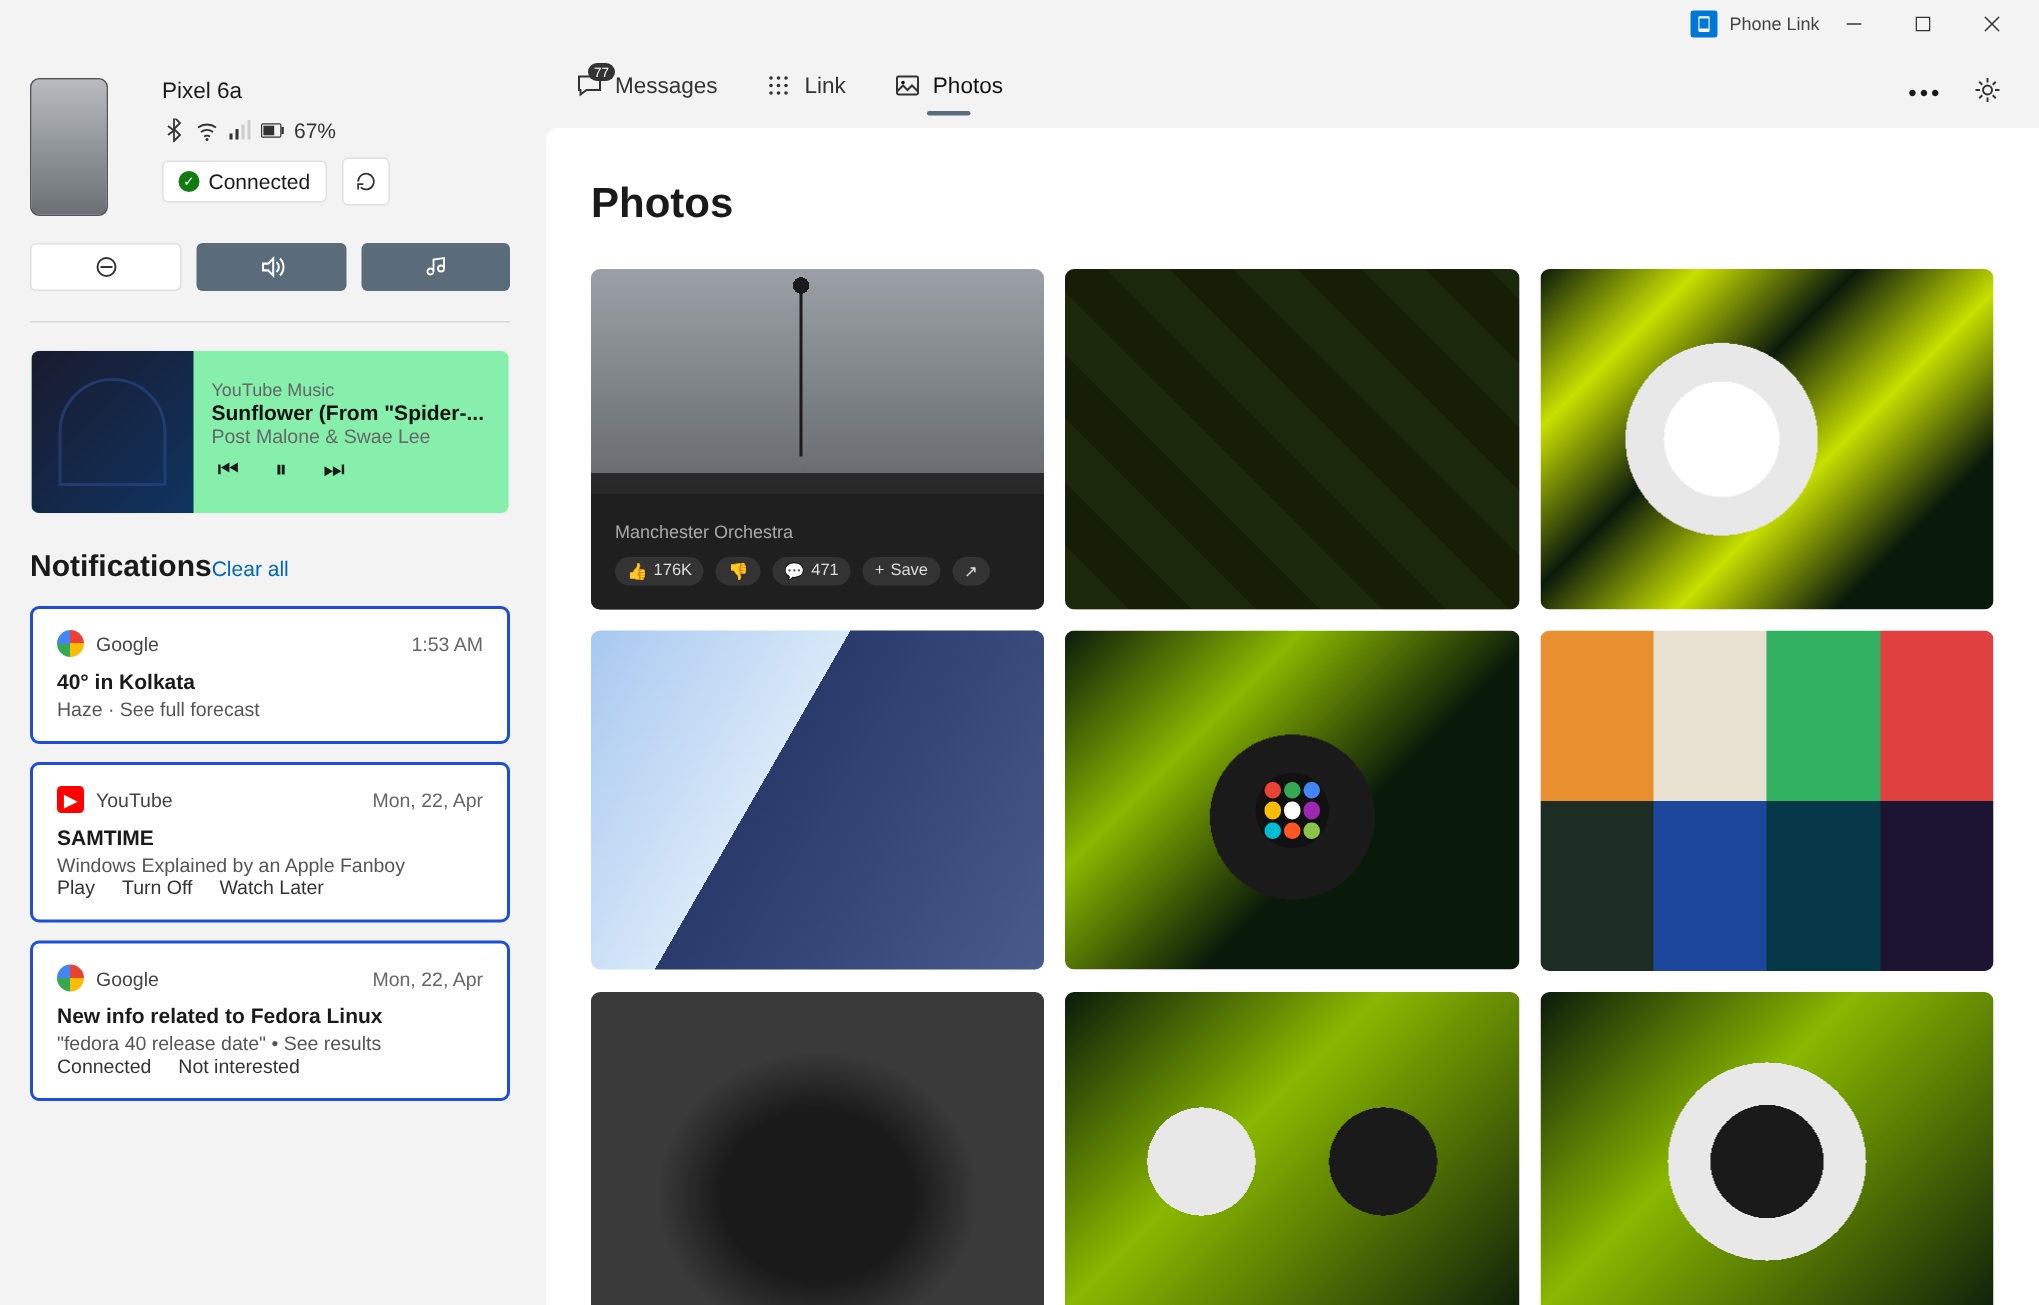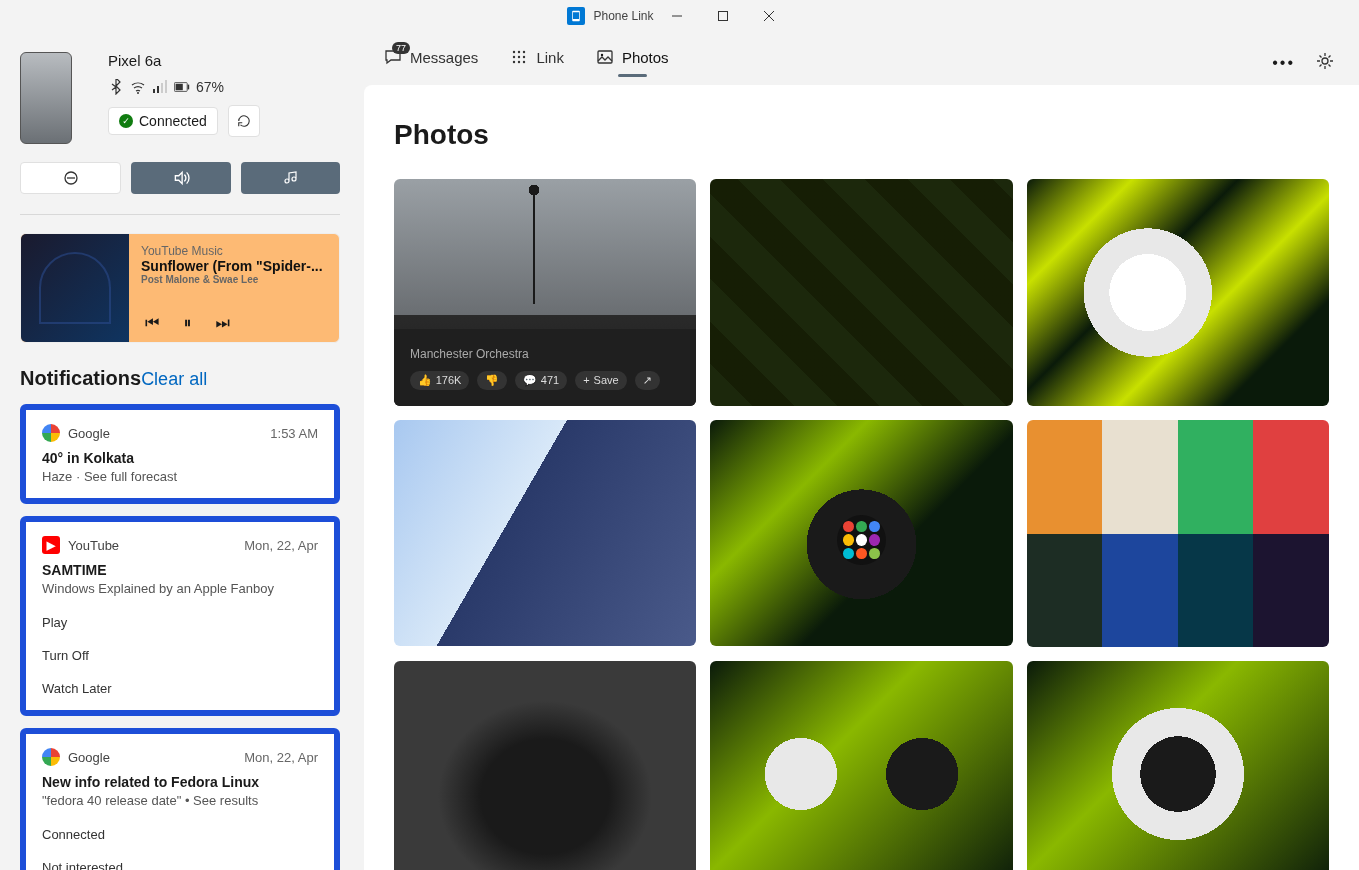--- a/index.html
+++ b/index.html
@@ -12,21 +12,21 @@
   overflow: hidden;
   display: flex;
   flex-direction: column;
 }
 .titlebar {
   height: 32px;
   display: flex;
   align-items: center;
   padding: 0 8px;
   background: #f3f3f3;
-  justify-content: center;
+  justify-content: flex-end;
 }
 .titlebar-left { display: flex; align-items: center; gap: 8px; }
 .app-icon { width: 18px; height: 18px; background: #0078d4; border-radius: 2px; display: flex; align-items: center; justify-content: center; }
 .app-icon svg { width: 12px; height: 12px; }
 .titlebar-title { font-size: 12px; color: #444; }
 .win-controls { display: flex; gap: 0; }
 .win-btn { width: 46px; height: 32px; display: flex; align-items: center; justify-content: center; color: #666; font-size: 11px; cursor: pointer; }
 .app-body { display: flex; flex: 1; overflow: hidden; }
 .sidebar { width: 360px; padding: 20px 20px 0 20px; overflow-y: auto; background: #f3f3f3; }
 .device-row { display: flex; gap: 36px; align-items: flex-start; margin-bottom: 18px; }
@@ -38,43 +38,43 @@
 .battery-pct { font-size: 14px; }
 .conn-row { display: flex; align-items: center; gap: 10px; }
 .conn-pill { display: flex; align-items: center; gap: 6px; background: #fff; border: 1px solid #e0e0e0; border-radius: 4px; padding: 5px 10px; font-size: 14px; }
 .green-dot { width: 14px; height: 14px; border-radius: 50%; background: #107c10; display: flex; align-items: center; justify-content: center; color: #fff; font-size: 9px; }
 .refresh-btn { width: 32px; height: 32px; border: 1px solid #e0e0e0; background: #fff; border-radius: 4px; display: flex; align-items: center; justify-content: center; cursor: pointer; }
 .quick-actions { display: flex; gap: 10px; margin-bottom: 20px; }
 .qa-btn { flex: 1; height: 32px; border-radius: 4px; display: flex; align-items: center; justify-content: center; cursor: pointer; }
 .qa-light { background: #fff; border: 1px solid #e0e0e0; color: #333; }
 .qa-dark { background: #5a6b7a; color: #fff; }
 .divider { height: 1px; background: #d8d8d8; margin: 0 0 18px 0; }
-.media-card { display: flex; background: #fdba74; border-radius: 6px; overflow: hidden; margin-bottom: 24px; border: 1px solid #eee; }
+.media-card { display: flex; background: #86efac; border-radius: 6px; overflow: hidden; margin-bottom: 24px; border: 1px solid #eee; align-items: center; }
 .media-art { width: 108px; height: 108px; background: linear-gradient(135deg, #1a1a2e 0%, #0f3460 100%); flex-shrink: 0; position: relative; }
 .media-art::after { content: ""; position: absolute; inset: 18px; border: 2px solid #2a4a8a; border-radius: 50% 50% 0 0; opacity: 0.6; }
 .media-info { flex: 1; padding: 10px 12px; display: flex; flex-direction: column; }
 .media-app { font-size: 12px; color: #666; }
 .media-title { font-size: 14px; font-weight: 600; color: #111; white-space: nowrap; overflow: hidden; text-overflow: ellipsis; }
-.media-artist { font-size: 10px; color: #666; margin-bottom: 6px; font-weight: bold; }
+.media-artist { font-size: 13px; color: #666; margin-bottom: 6px; }
 .media-controls { display: flex; gap: 24px; align-items: center; justify-content: flex-start; margin-top: auto; padding-left: 4px; }
 .media-controls span { cursor: pointer; font-size: 16px; }
 .notif-header { display: flex; justify-content: flex-start; align-items: baseline; margin-bottom: 14px; }
 .notif-title { font-size: 20px; font-weight: 600; }
-.clear-all { color: #0067c0; font-size: 18px; cursor: pointer; }
-.notif-card { background: #fff; border-radius: 6px; padding: 14px 16px; margin-bottom: 12px; border: 6px solid #1d4ed8; }
+.clear-all { color: #0067c0; font-size: 14px; cursor: pointer; }
+.notif-card { background: #fff; border-radius: 6px; padding: 14px 16px; margin-bottom: 12px; border: 2px solid #1d4ed8; }
 .notif-top { display: flex; justify-content: space-between; align-items: center; margin-bottom: 8px; }
 .notif-app { display: flex; align-items: center; gap: 8px; font-size: 13px; color: #444; }
 .notif-ico { width: 18px; height: 18px; border-radius: 3px; display: flex; align-items: center; justify-content: center; font-size: 11px; font-weight: bold; color: #fff; }
 .ico-google { background: conic-gradient(#ea4335 0 25%, #fbbc05 0 50%, #34a853 0 75%, #4285f4 0); border-radius: 50%; }
 .ico-linkedin { background: #0a66c2; }
 .ico-youtube { background: #ff0000; border-radius: 3px; }
 .notif-time { font-size: 13px; color: #666; }
 .notif-heading { font-size: 14px; font-weight: 600; margin-bottom: 3px; }
 .notif-body { font-size: 13px; color: #555; }
-.notif-actions { display: flex; gap: 18px; margin-top: 19px; flex-direction: column; }
+.notif-actions { display: flex; gap: 18px; margin-top: 0; }
 .notif-action { font-size: 13px; color: #333; cursor: pointer; }
 .main { flex: 1; display: flex; flex-direction: column; background: #f3f3f3; }
 .topnav { display: flex; align-items: center; padding: 16px 24px 8px 24px; gap: 32px; }
 .nav-item { display: flex; align-items: center; gap: 8px; font-size: 15px; color: #333; cursor: pointer; padding-bottom: 8px; border-bottom: 3px solid transparent; position: relative; }
 .nav-item.active { color: #111; }
 .nav-item.active::after { content: ""; position: absolute; bottom: -3px; left: 30%; right: 30%; height: 3px; background: #5a6b7a; border-radius: 2px; }
 .nav-icon { width: 18px; height: 18px; position: relative; }
 .badge { position: absolute; top: -6px; right: -8px; background: #333; color: #fff; font-size: 9px; border-radius: 8px; padding: 1px 4px; min-width: 14px; text-align: center; }
 .nav-spacer { flex: 1; }
 .nav-right { display: flex; gap: 20px; align-items: center; }

